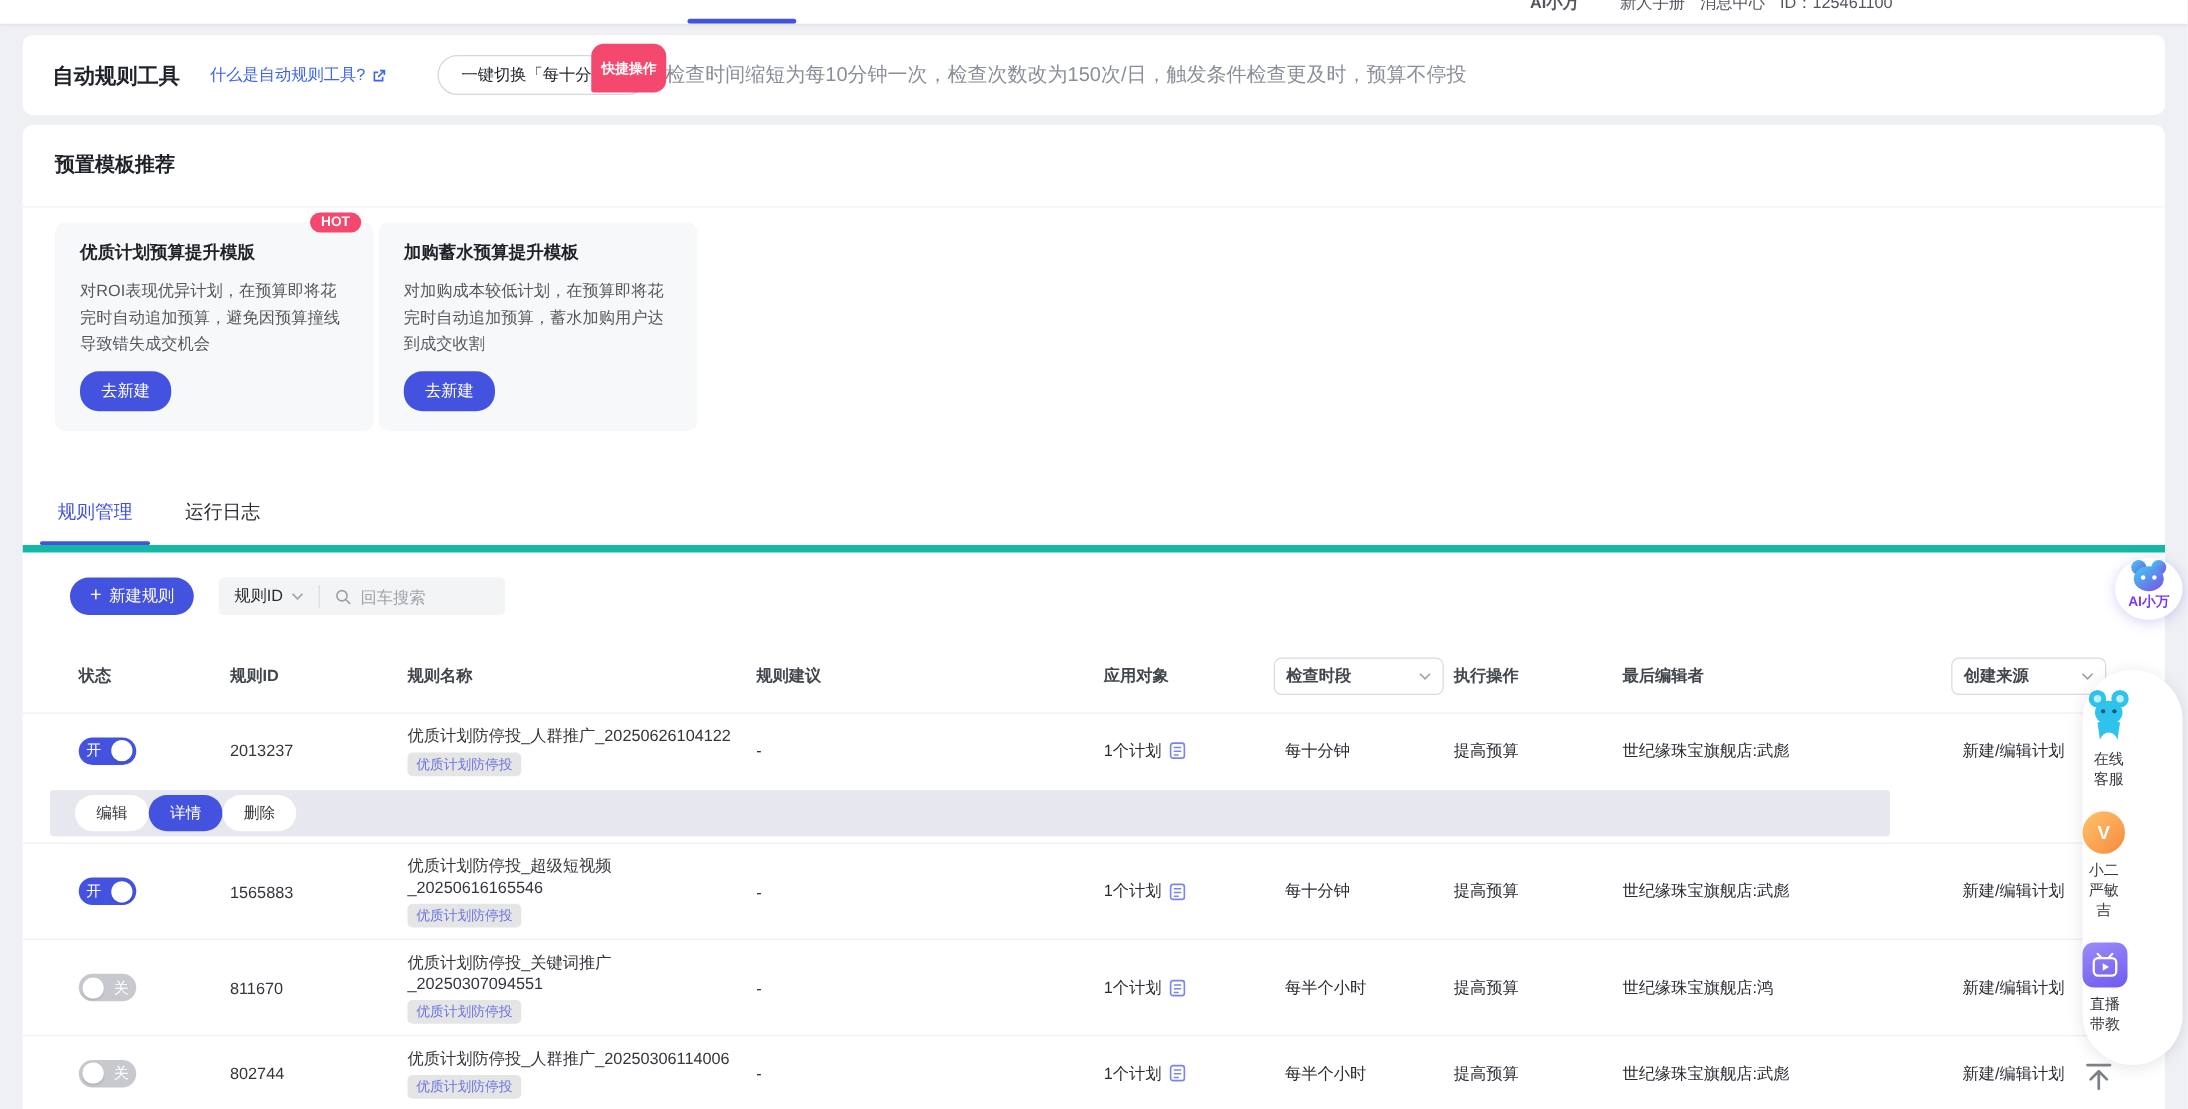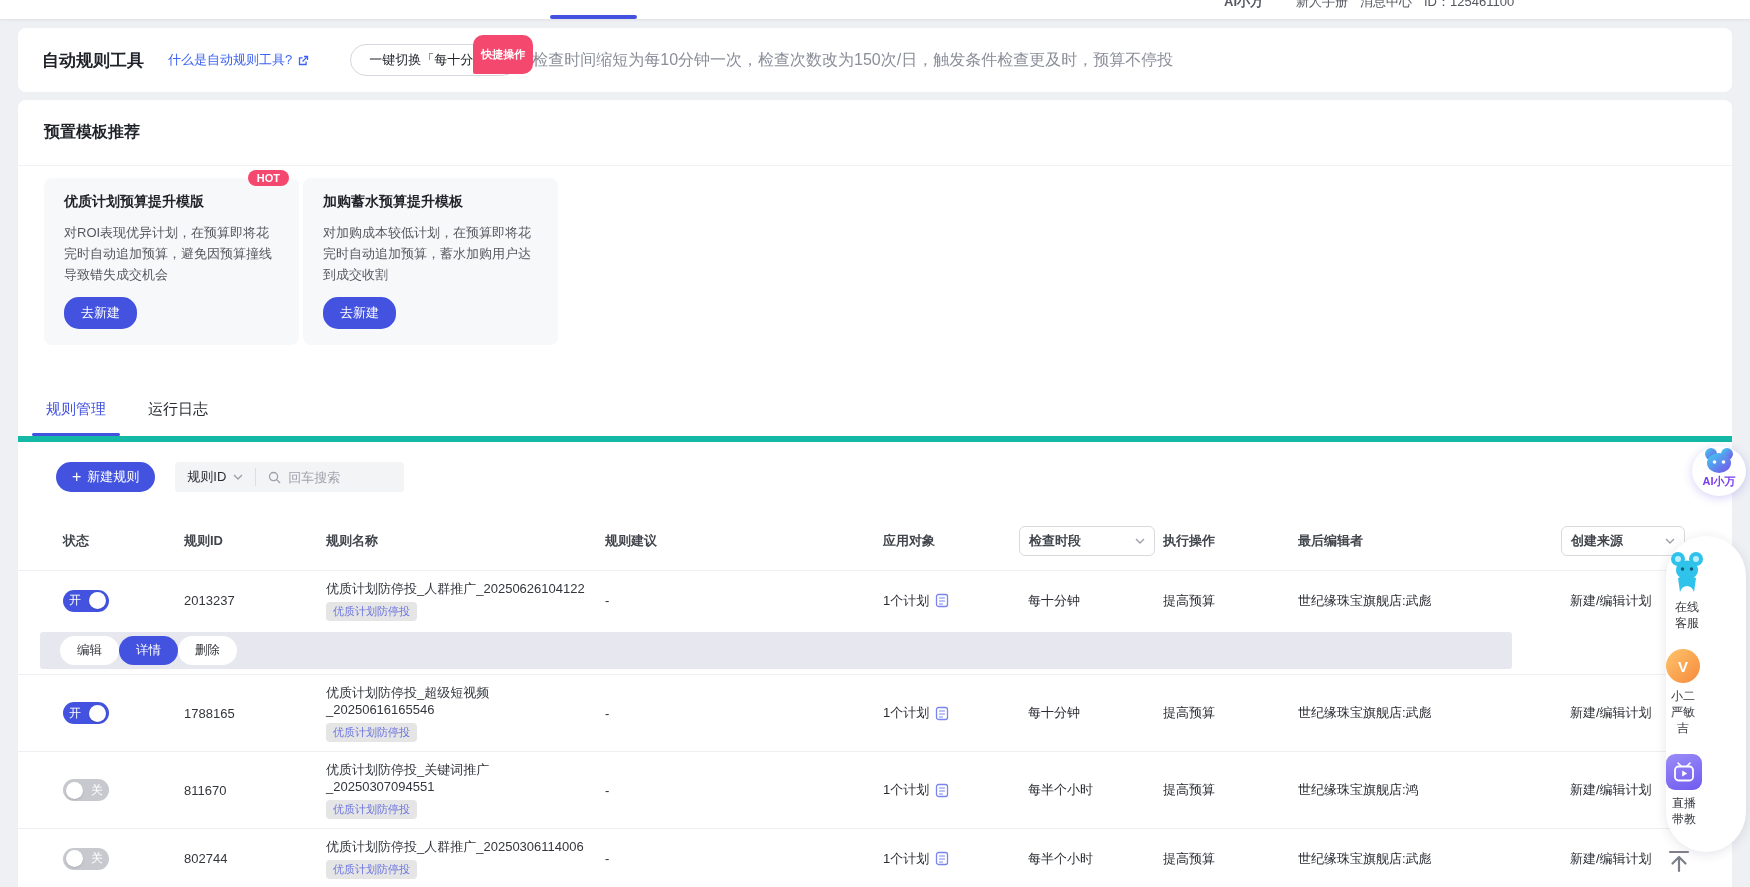--- a/index.html
+++ b/index.html
@@ -247,21 +247,21 @@
     <button class="strip-btn">删除</button>
   </div>
 
   <div class="tgrid trow">
     <div>
       <div class="toggle on">
         <span class="t-label">开</span>
         <span class="knob"></span>
       </div>
     </div>
-    <div class="cell-id">1788165</div>
+    <div class="cell-id">1565883</div>
     <div class="name-cell">
       <div class="rule-name">优质计划防停投_超级短视频_20250616165546</div>
       <span class="rule-tag">优质计划防停投</span>
     </div>
     <div>-</div>
     <div class="target-cell">
       <span>1个计划</span>
       <svg width="14" height="15" viewBox="0 0 14 15">
             <rect x="1.5" y="1.5" width="11" height="12" rx="2" fill="none" stroke="#7a84ee" stroke-width="1.3"></rect>
             <path d="M4.5 5h5M4.5 8h5M4.5 11h3" stroke="#7a84ee" stroke-width="1.2" stroke-linecap="round"></path>

